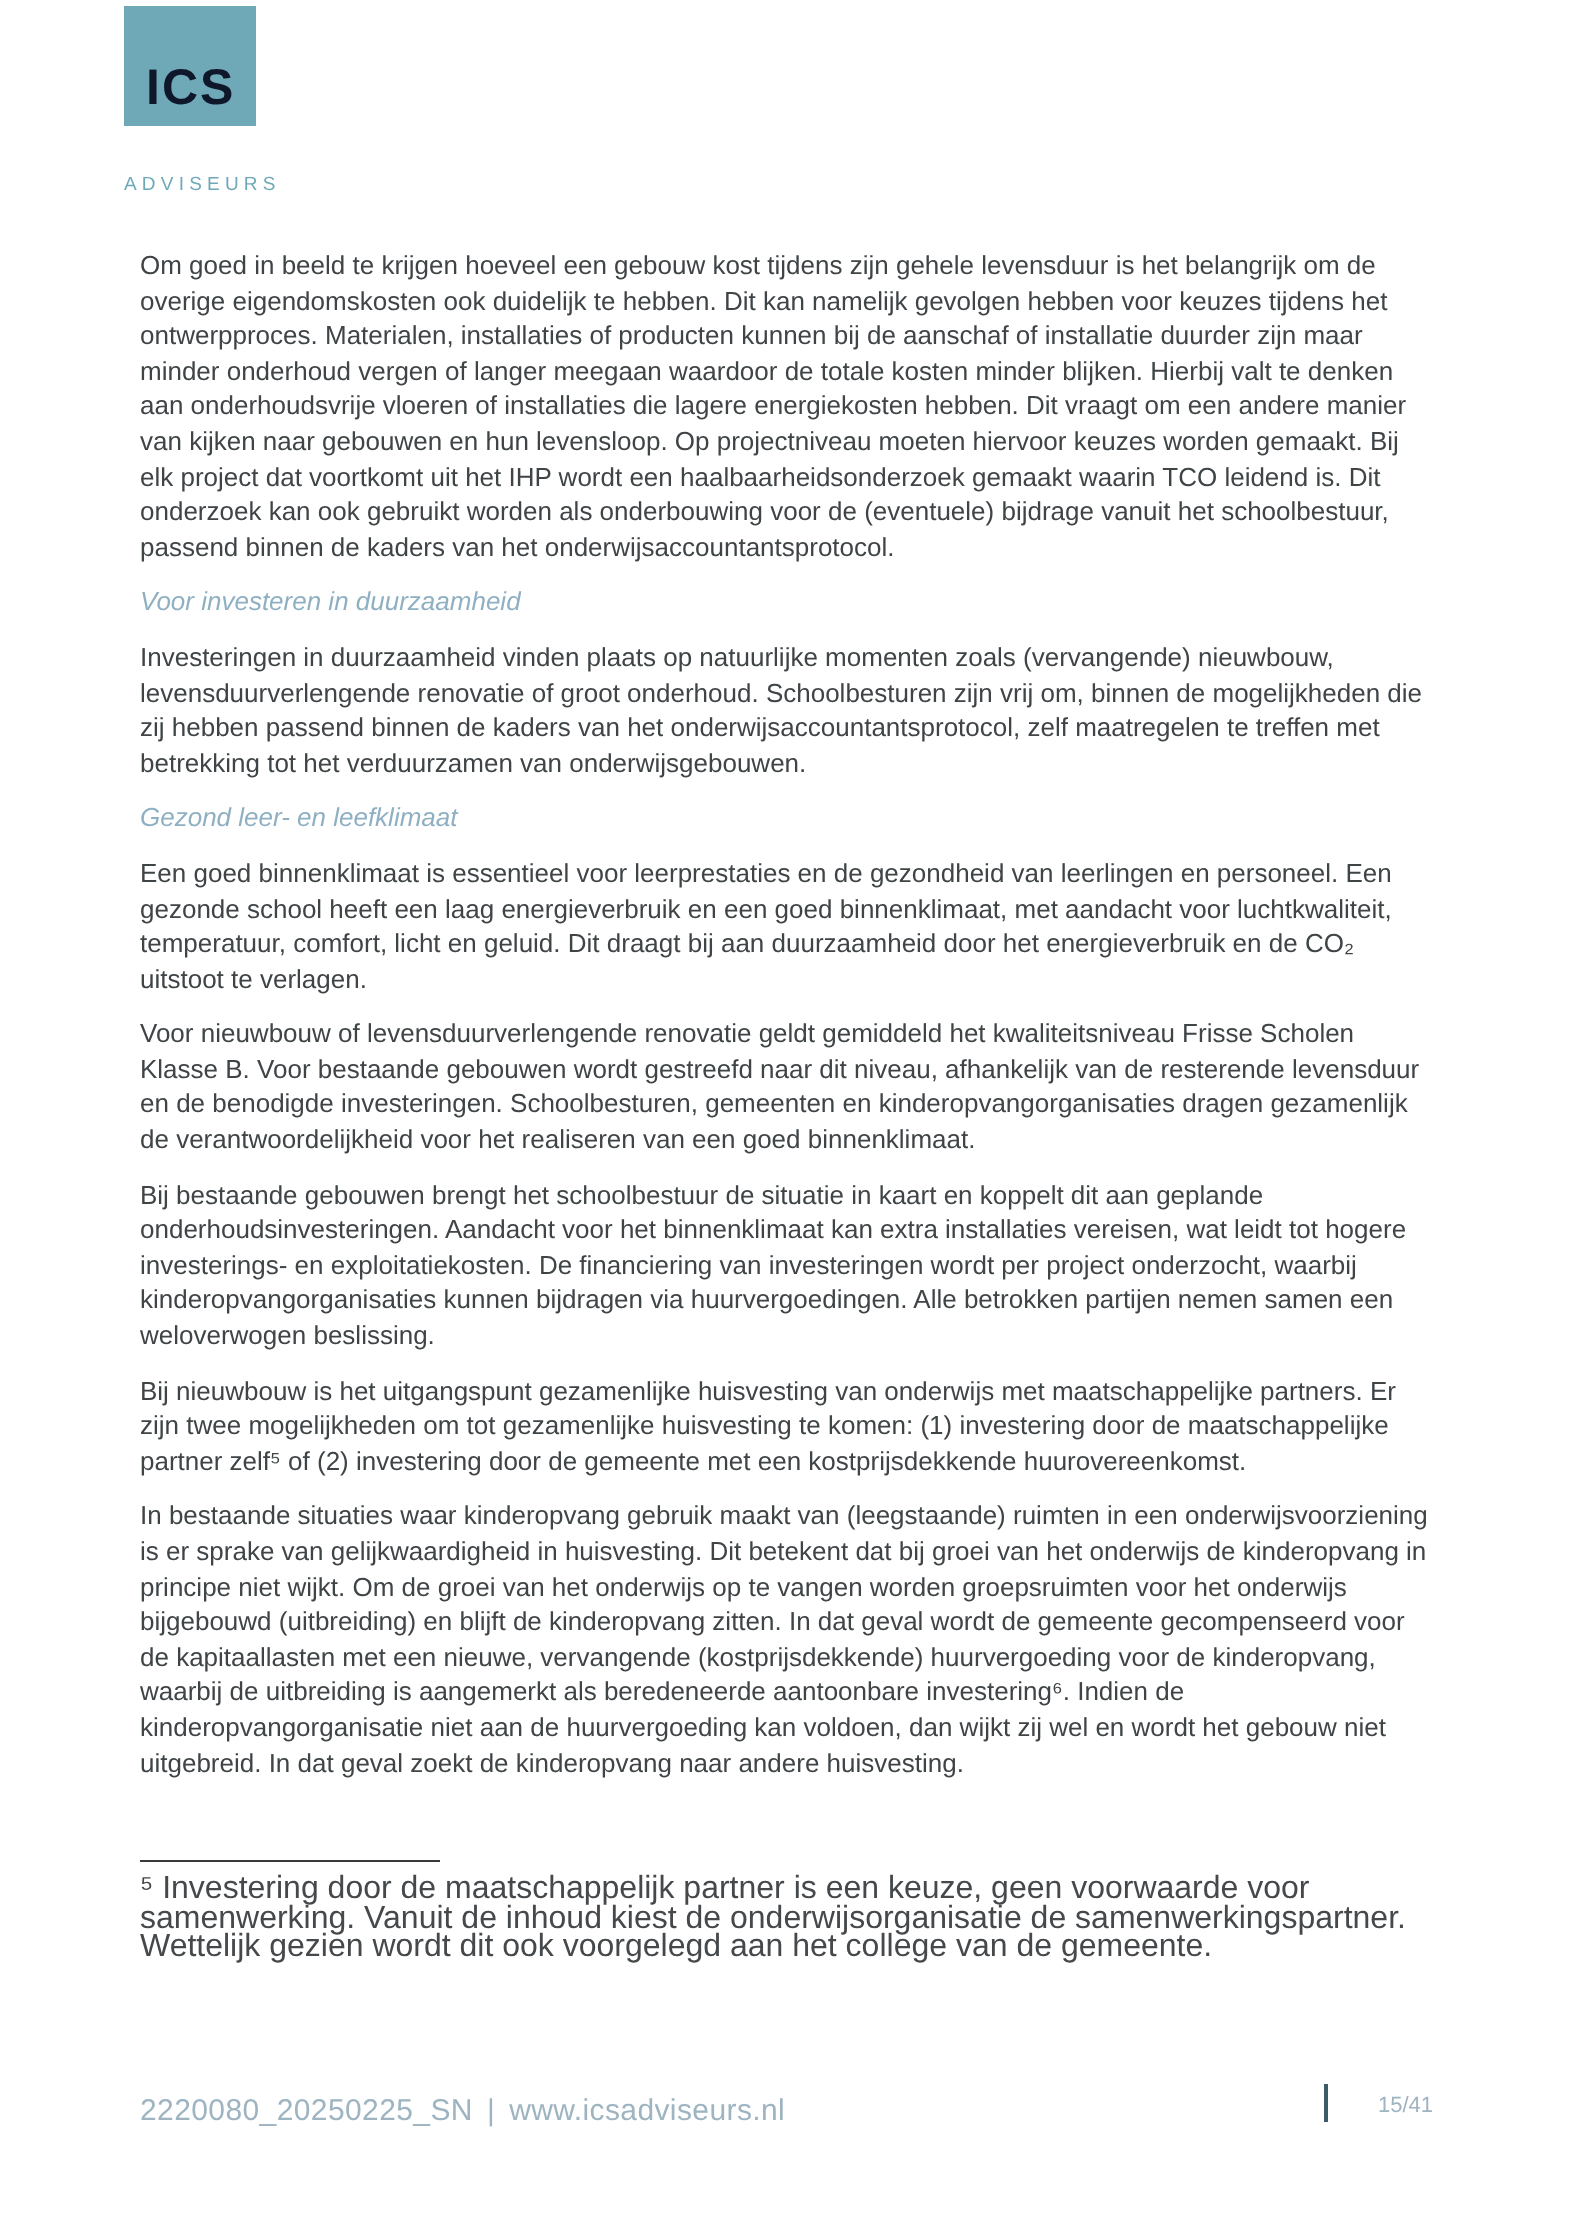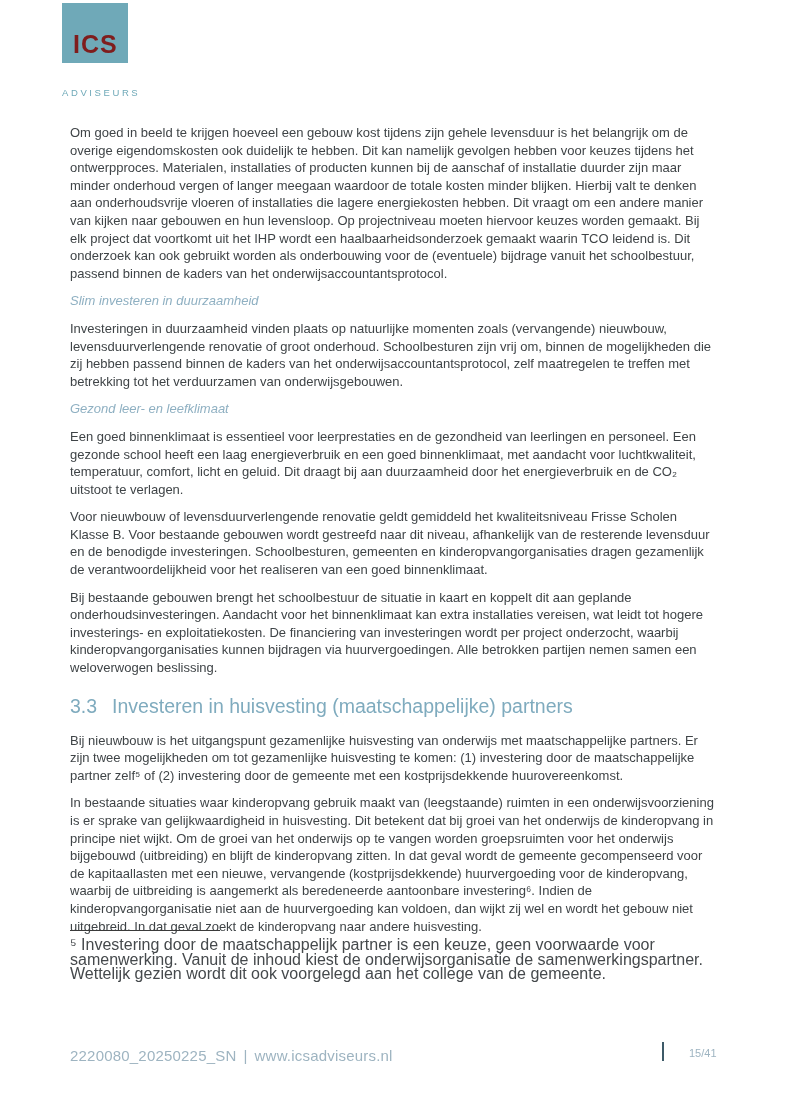--- a/index.html
+++ b/index.html
@@ -16,21 +16,21 @@
   
   .logo-block { position: absolute; top: 3px; left: 62px; }
   .logo-square {
     width: 66px; height: 60px;
     background: #6FA9B8;
     display: flex; align-items: flex-end;
     box-sizing: border-box;
     padding: 0 0 6px 11px;
   }
   .logo-square span {
-    color: #7f1d1d; font-weight: bold; font-size: 25px; letter-spacing: 1px;
+    color: #0f172a; font-weight: bold; font-size: 25px; letter-spacing: 1px;
     line-height: 1;
   }
   .logo-sub {
     margin-top: 24px;
     color: #6FA9B8; font-weight: normal; font-size: 9.5px; letter-spacing: 2.6px;
   }
 
   
   .content {
     position: absolute;
@@ -101,29 +101,28 @@
   <div class="logo-block">
     <div class="logo-square">
       <span>ICS</span>
     </div>
     <div class="logo-sub">ADVISEURS</div>
   </div>
 
   <div class="content">
     <p>Om goed in beeld te krijgen hoeveel een gebouw kost tijdens zijn gehele levensduur is het belangrijk om de overige eigendomskosten ook duidelijk te hebben. Dit kan namelijk gevolgen hebben voor keuzes tijdens het ontwerpproces. Materialen, installaties of producten kunnen bij de aanschaf of installatie duurder zijn maar minder onderhoud vergen of langer meegaan waardoor de totale kosten minder blijken. Hierbij valt te denken aan onderhoudsvrije vloeren of installaties die lagere energiekosten hebben. Dit vraagt om een andere manier van kijken naar gebouwen en hun levensloop. Op projectniveau moeten hiervoor keuzes worden gemaakt. Bij elk project dat voortkomt uit het IHP wordt een haalbaarheidsonderzoek gemaakt waarin TCO leidend is. Dit onderzoek kan ook gebruikt worden als onderbouwing voor de (eventuele) bijdrage vanuit het schoolbestuur, passend binnen de kaders van het onderwijsaccountantsprotocol.</p>
 
-    <div class="subheading">Slim investeren in duurzaamheid</div>
+    <div class="subheading">Voor investeren in duurzaamheid</div>
     <p>Investeringen in duurzaamheid vinden plaats op natuurlijke momenten zoals (vervangende) nieuwbouw, levensduurverlengende renovatie of groot onderhoud. Schoolbesturen zijn vrij om, binnen de mogelijkheden die zij hebben passend binnen de kaders van het onderwijsaccountantsprotocol, zelf maatregelen te treffen met betrekking tot het verduurzamen van onderwijsgebouwen.</p>
 
     <div class="subheading">Gezond leer- en leefklimaat</div>
     <p>Een goed binnenklimaat is essentieel voor leerprestaties en de gezondheid van leerlingen en personeel. Een gezonde school heeft een laag energieverbruik en een goed binnenklimaat, met aandacht voor luchtkwaliteit, temperatuur, comfort, licht en geluid. Dit draagt bij aan duurzaamheid door het energieverbruik en de CO₂ uitstoot te verlagen.</p>
     <p>Voor nieuwbouw of levensduurverlengende renovatie geldt gemiddeld het kwaliteitsniveau Frisse Scholen Klasse B. Voor bestaande gebouwen wordt gestreefd naar dit niveau, afhankelijk van de resterende levensduur en de benodigde investeringen. Schoolbesturen, gemeenten en kinderopvangorganisaties dragen gezamenlijk de verantwoordelijkheid voor het realiseren van een goed binnenklimaat.</p>
     <p>Bij bestaande gebouwen brengt het schoolbestuur de situatie in kaart en koppelt dit aan geplande onderhoudsinvesteringen. Aandacht voor het binnenklimaat kan extra installaties vereisen, wat leidt tot hogere investerings- en exploitatiekosten. De financiering van investeringen wordt per project onderzocht, waarbij kinderopvangorganisaties kunnen bijdragen via huurvergoedingen. Alle betrokken partijen nemen samen een weloverwogen beslissing.</p>
 
-    <h2 class="section-heading"><span class="sec-num">3.3</span><span>Investeren in huisvesting (maatschappelijke) partners</span></h2>
 
     <p>Bij nieuwbouw is het uitgangspunt gezamenlijke huisvesting van onderwijs met maatschappelijke partners. Er zijn twee mogelijkheden om tot gezamenlijke huisvesting te komen: (1) investering door de maatschappelijke partner zelf⁵ of (2) investering door de gemeente met een kostprijsdekkende huurovereenkomst.</p>
     <p>In bestaande situaties waar kinderopvang gebruik maakt van (leegstaande) ruimten in een onderwijsvoorziening is er sprake van gelijkwaardigheid in huisvesting. Dit betekent dat bij groei van het onderwijs de kinderopvang in principe niet wijkt. Om de groei van het onderwijs op te vangen worden groepsruimten voor het onderwijs bijgebouwd (uitbreiding) en blijft de kinderopvang zitten. In dat geval wordt de gemeente gecompenseerd voor de kapitaallasten met een nieuwe, vervangende (kostprijsdekkende) huurvergoeding voor de kinderopvang, waarbij de uitbreiding is aangemerkt als beredeneerde aantoonbare investering⁶. Indien de kinderopvangorganisatie niet aan de huurvergoeding kan voldoen, dan wijkt zij wel en wordt het gebouw niet uitgebreid. In dat geval zoekt de kinderopvang naar andere huisvesting.</p>
   </div>
 
   <div class="footnotes">
     <div class="footnote-rule"></div>
     <p>⁵ Investering door de maatschappelijk partner is een keuze, geen voorwaarde voor samenwerking. Vanuit de inhoud kiest de onderwijsorganisatie de samenwerkingspartner. Wettelijk gezien wordt dit ook voorgelegd aan het college van de gemeente.</p>
   </div>
 

